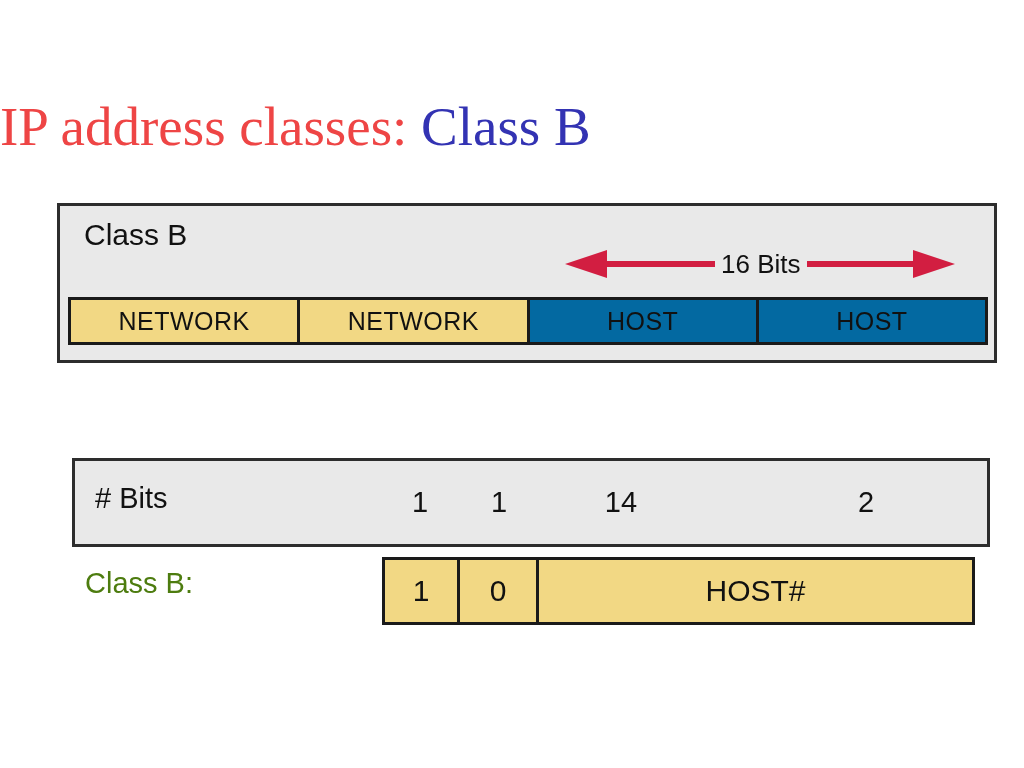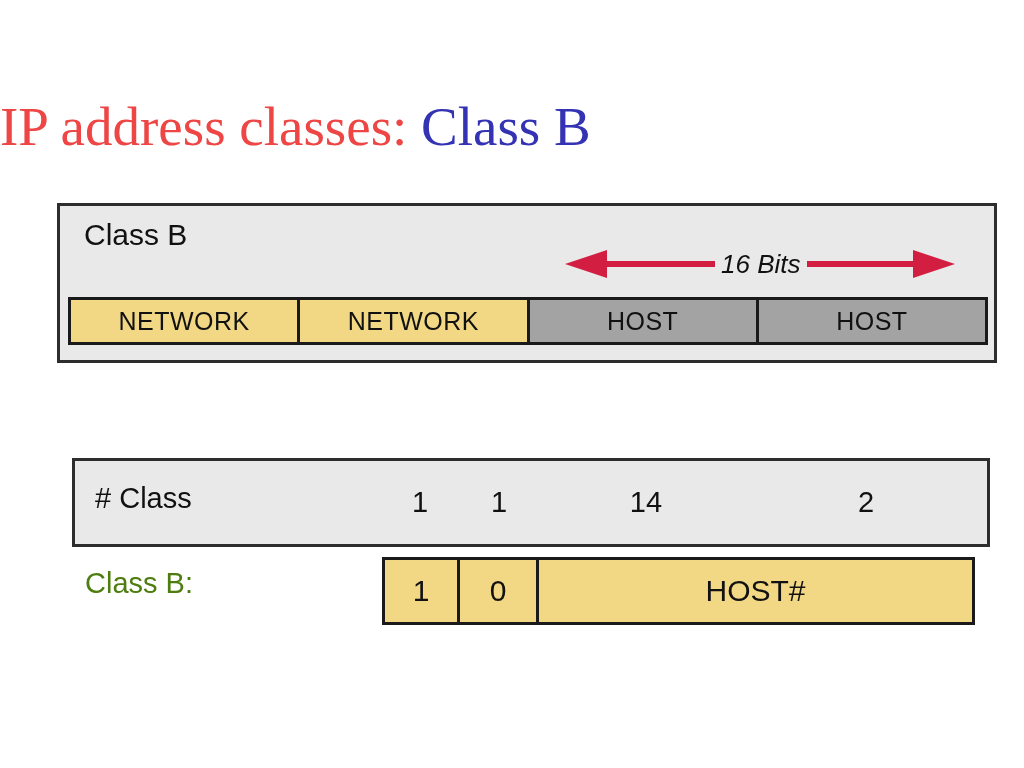--- a/index.html
+++ b/index.html
@@ -36,59 +36,59 @@
     font-size: 30px; color: #111111;
   }
   .arrow-row {
     position: absolute; left: 505px; top: 36px;
     width: 402px; height: 44px;
     display: flex; align-items: center;
   }
   .arrow-svg { display: block; height: 40px; }
   .arrow-label {
     font-size: 26px; color: #111111;
-    margin: 16px 6px; white-space: nowrap; font-style: italic;
+    margin: 16px 6px; white-space: nowrap;
   }
   .cells-row {
     position: absolute; left: 8px; top: 91px;
     width: 920px; height: 48px;
     display: flex;
     border: 3px solid #1A1A1A;
     box-sizing: border-box;
   }
   .octet-cell {
     flex: 1 1 0;
     display: flex; align-items: center; justify-content: center;
     font-size: 25px; color: #111111;
     letter-spacing: 0.5px;
   }
   .octet-cell + .octet-cell { border-left: 3px solid #1A1A1A; }
   .cell-network { background: #F2D884; }
-  .cell-host    { background: #a3a3a3; }
+  .cell-host    { background: #0369a1; }
 
   
   .box2 {
     position: absolute; left: 72px; top: 458px;
     width: 918px; height: 89px;
     background: #E9E9E9;
     border: 3px solid #2D2D2D;
     box-sizing: border-box;
   }
   .box2-label {
     position: absolute; left: 20px; top: 21px;
     font-size: 29px; color: #111111;
   }
   .bits-val {
     position: absolute; top: 25px;
     transform: translateX(-50%);
     font-size: 29px; color: #111111;
   }
   .bits-val-0 { left: 345px; }
   .bits-val-1 { left: 424px; }
-  .bits-val-2 { left: 571px; }
+  .bits-val-2 { left: 546px; }
   .bits-val-3 { left: 791px; }
 
   
   .classb-label {
     position: absolute; left: 85px; top: 567px;
     font-size: 29px; color: #4d7c0f;
   }
   .row2 {
     position: absolute; left: 382px; top: 557px;
     width: 593px; height: 68px;
@@ -131,21 +131,21 @@
 
     <div class="cells-row">
       <div class="octet-cell cell-network">NETWORK</div>
       <div class="octet-cell cell-network">NETWORK</div>
       <div class="octet-cell cell-host">HOST</div>
       <div class="octet-cell cell-host">HOST</div>
     </div>
   </div>
 
   <div class="box2">
-    <div class="box2-label"># Class</div>
+    <div class="box2-label"># Bits</div>
     <span class="bits-val bits-val-0">1</span>
     <span class="bits-val bits-val-1">1</span>
     <span class="bits-val bits-val-2">14</span>
     <span class="bits-val bits-val-3">2</span>
   </div>
 
   <div class="classb-label">Class B:</div>
 
   <div class="row2">
     <div class="bit-cell bit-cell-w1">1</div>

